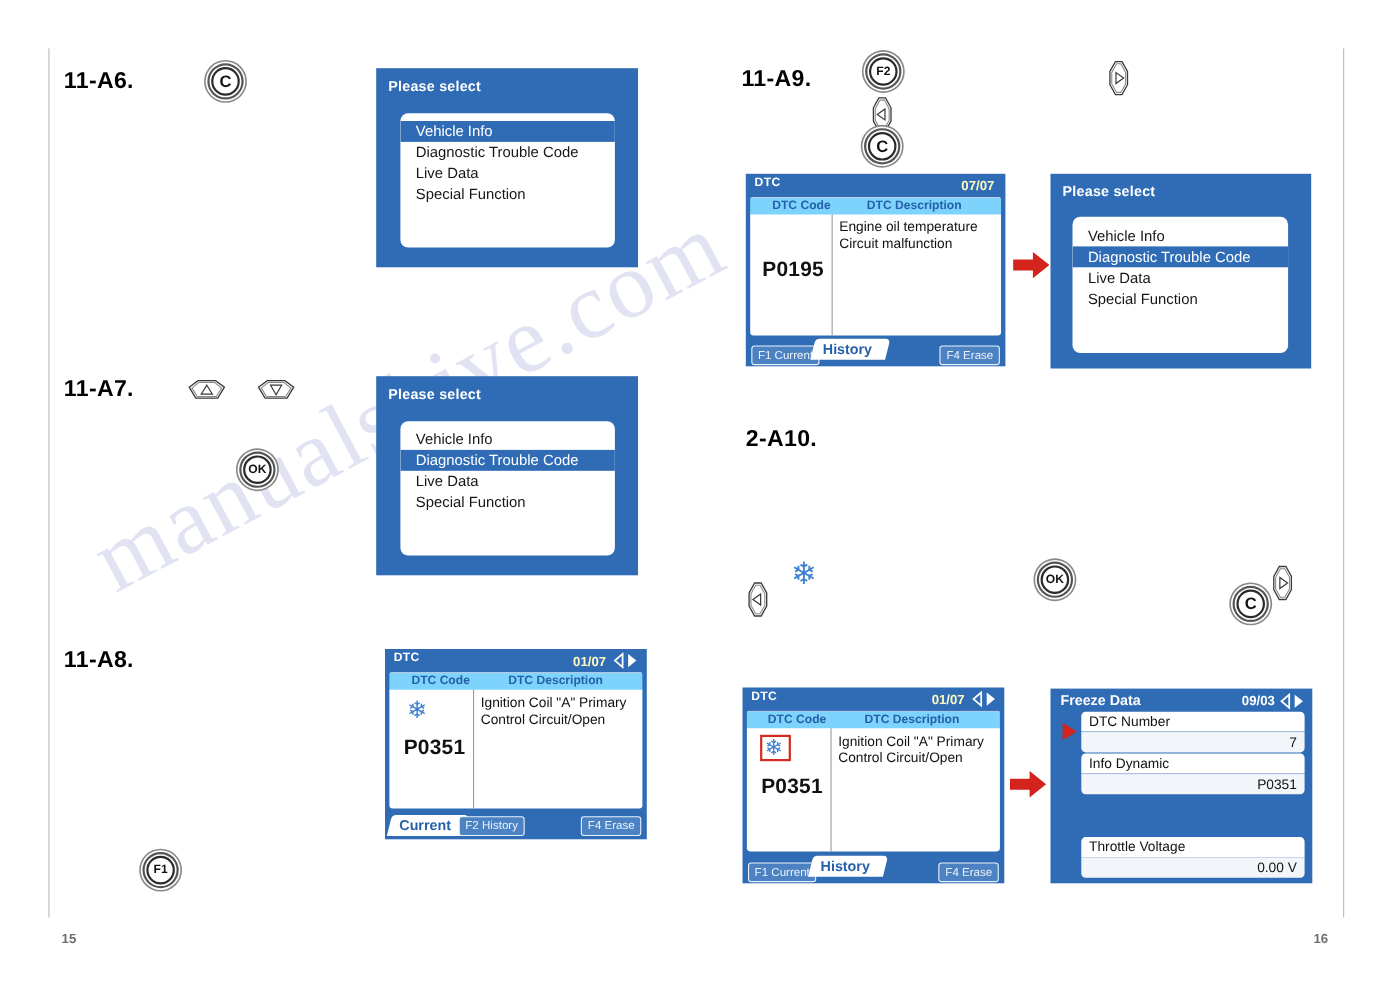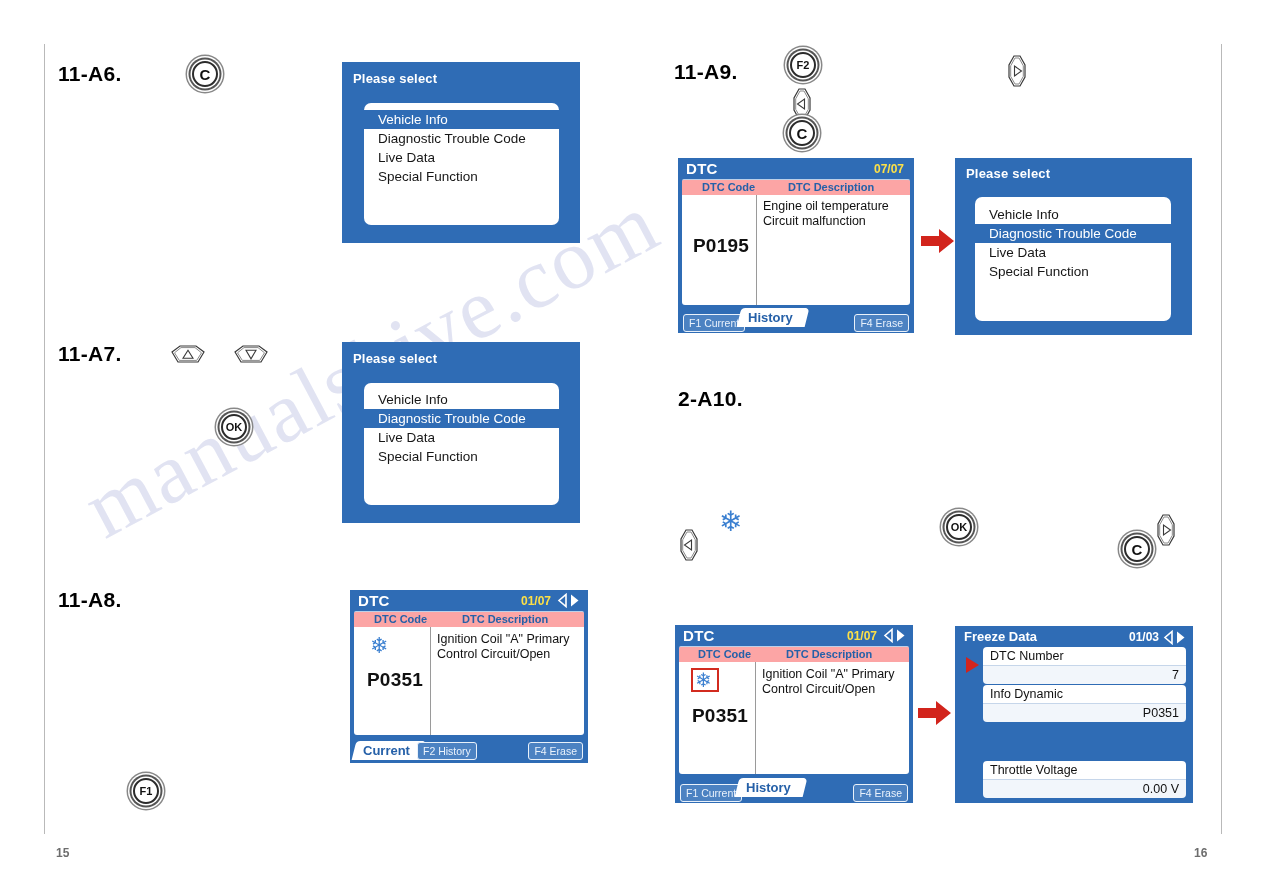--- a/index.html
+++ b/index.html
@@ -91,31 +91,31 @@
   }
   .ps-item.sel{background:#2f6cb5;color:#ffffff;}
 
   
   .dtc-screen{background:#2f6cb5;}
   .dtc-head{
     position:absolute;left:0;right:0;top:0;height:21px;
   }
   .dtc-title{
     position:absolute;left:8px;top:2px;
-    color:#ffffff;font-size:15px;font-weight:bold;
+    color:#ffffff;font-size:11px;font-weight:bold;
     letter-spacing:.3px;
   }
   .dtc-page{
     position:absolute;top:4px;
-    color:#fde047;font-size:12px;font-weight:bold;text-align:center;
+    color:#fef9c3;font-size:12px;font-weight:bold;text-align:center;
   }
   .dtc-navarrows{position:absolute;top:3px;}
   .dtc-colhdr{
     position:absolute;left:4px;right:4px;top:21px;height:16px;
-    background:#fca5a5;
+    background:#7dd3fc;
     border-top:1px solid #bcd0e8;
     border-bottom:1px solid #9ebbdd;
     border-radius:2px 2px 0 0;
   }
   .dtc-colhdr span{
     position:absolute;top:1px;
     color:#2560a8;font-size:11px;font-weight:bold;
   }
   .dtc-body{
     position:absolute;left:4px;right:4px;
@@ -428,21 +428,21 @@
   </div>
 
   <div class="blockarrow" style="left:918px;top:700px;">
     <svg width="34" height="26" viewBox="0 0 34 26">
       <path d="M0 8 L18 8 L18 1 L33 13 L18 25 L18 18 L0 18 Z" fill="#d2241c"></path>
     </svg>
   </div>
 
   <div class="screen fz-screen" style="left:955px;top:626px;width:238px;height:177px;">
     <div class="fz-title">Freeze Data</div>
-    <div class="fz-page" style="right:34px;">01/03</div>
+    <div class="fz-page" style="right:34px;">09/03</div>
     <div class="dtc-navarrows" style="right:5px;top:4px;">
       <svg width="26" height="15" viewBox="0 0 26 15">
         <path d="M10 1.5 L10 13.5 L3 7.5 Z" fill="none" stroke="#ffffff" stroke-width="1.6"></path>
         <path d="M15 1.5 L15 13.5 L22.5 7.5 Z" fill="#ffffff"></path>
       </svg>
     </div>
 
     <div class="fz-cursor" style="left:10px;top:30px;">
       <svg width="16" height="18" viewBox="0 0 16 18">
         <path d="M1 1 L1 17 L14 9 Z" fill="#d2241c"></path>

